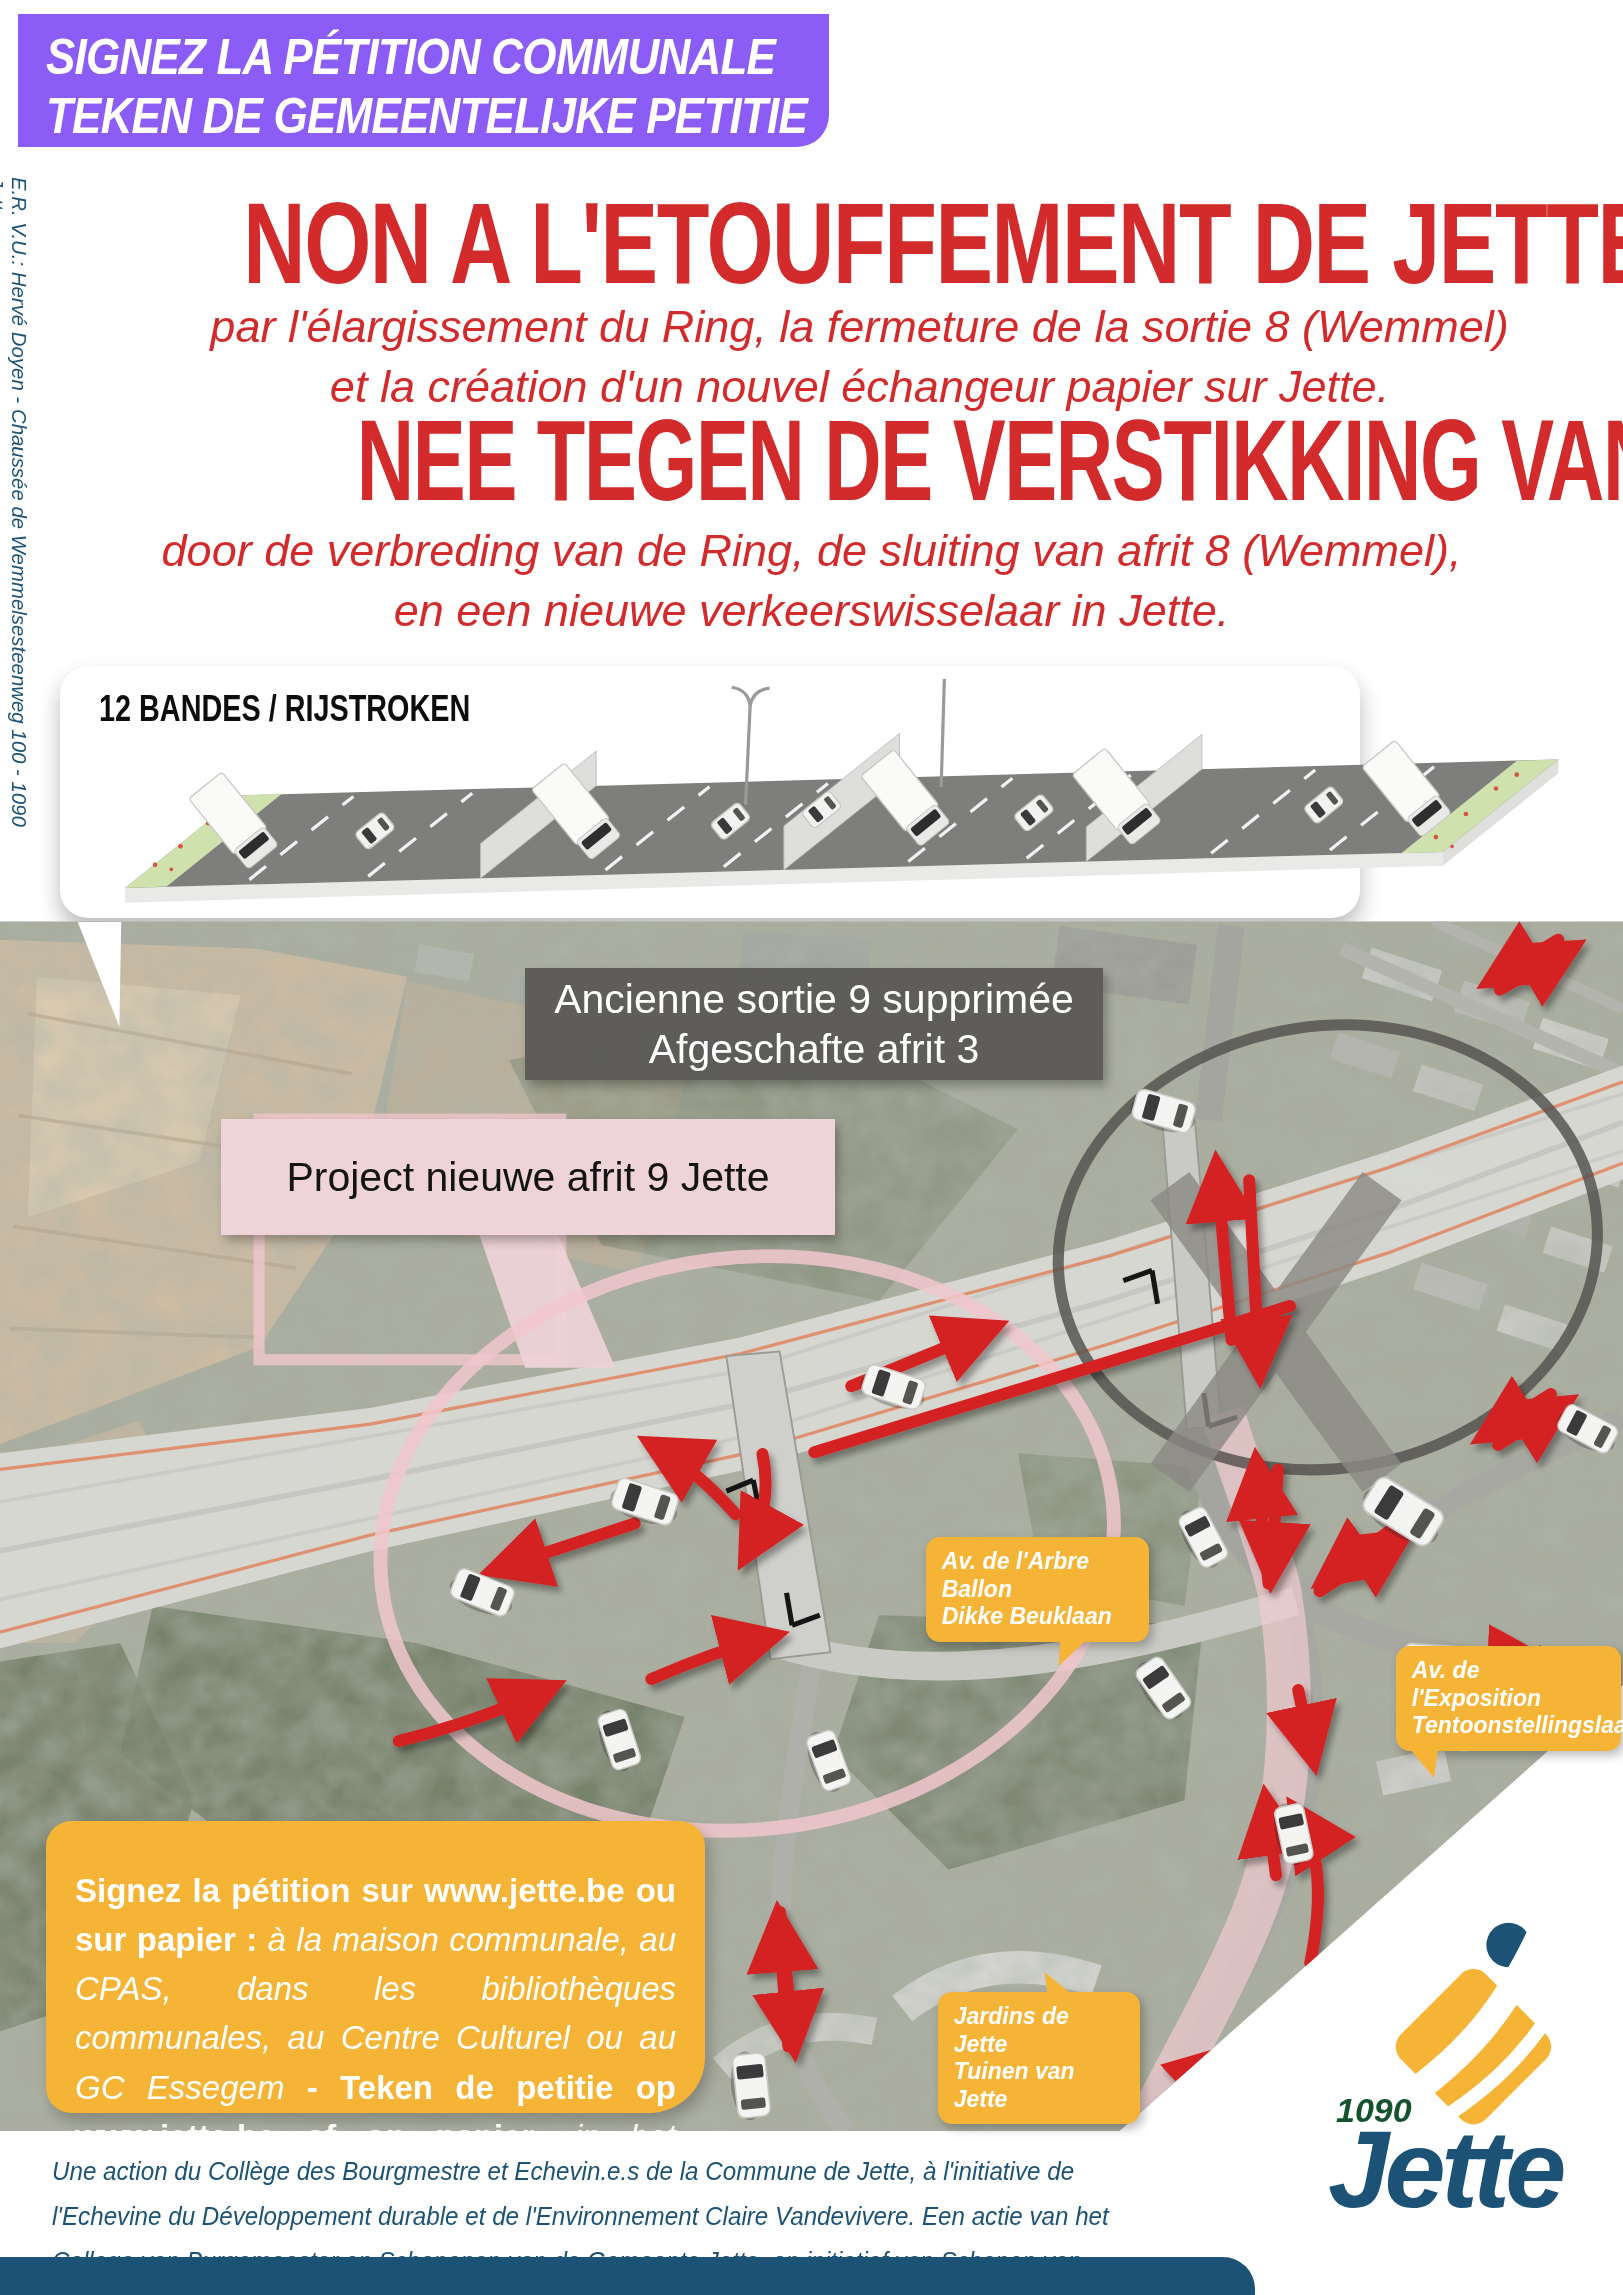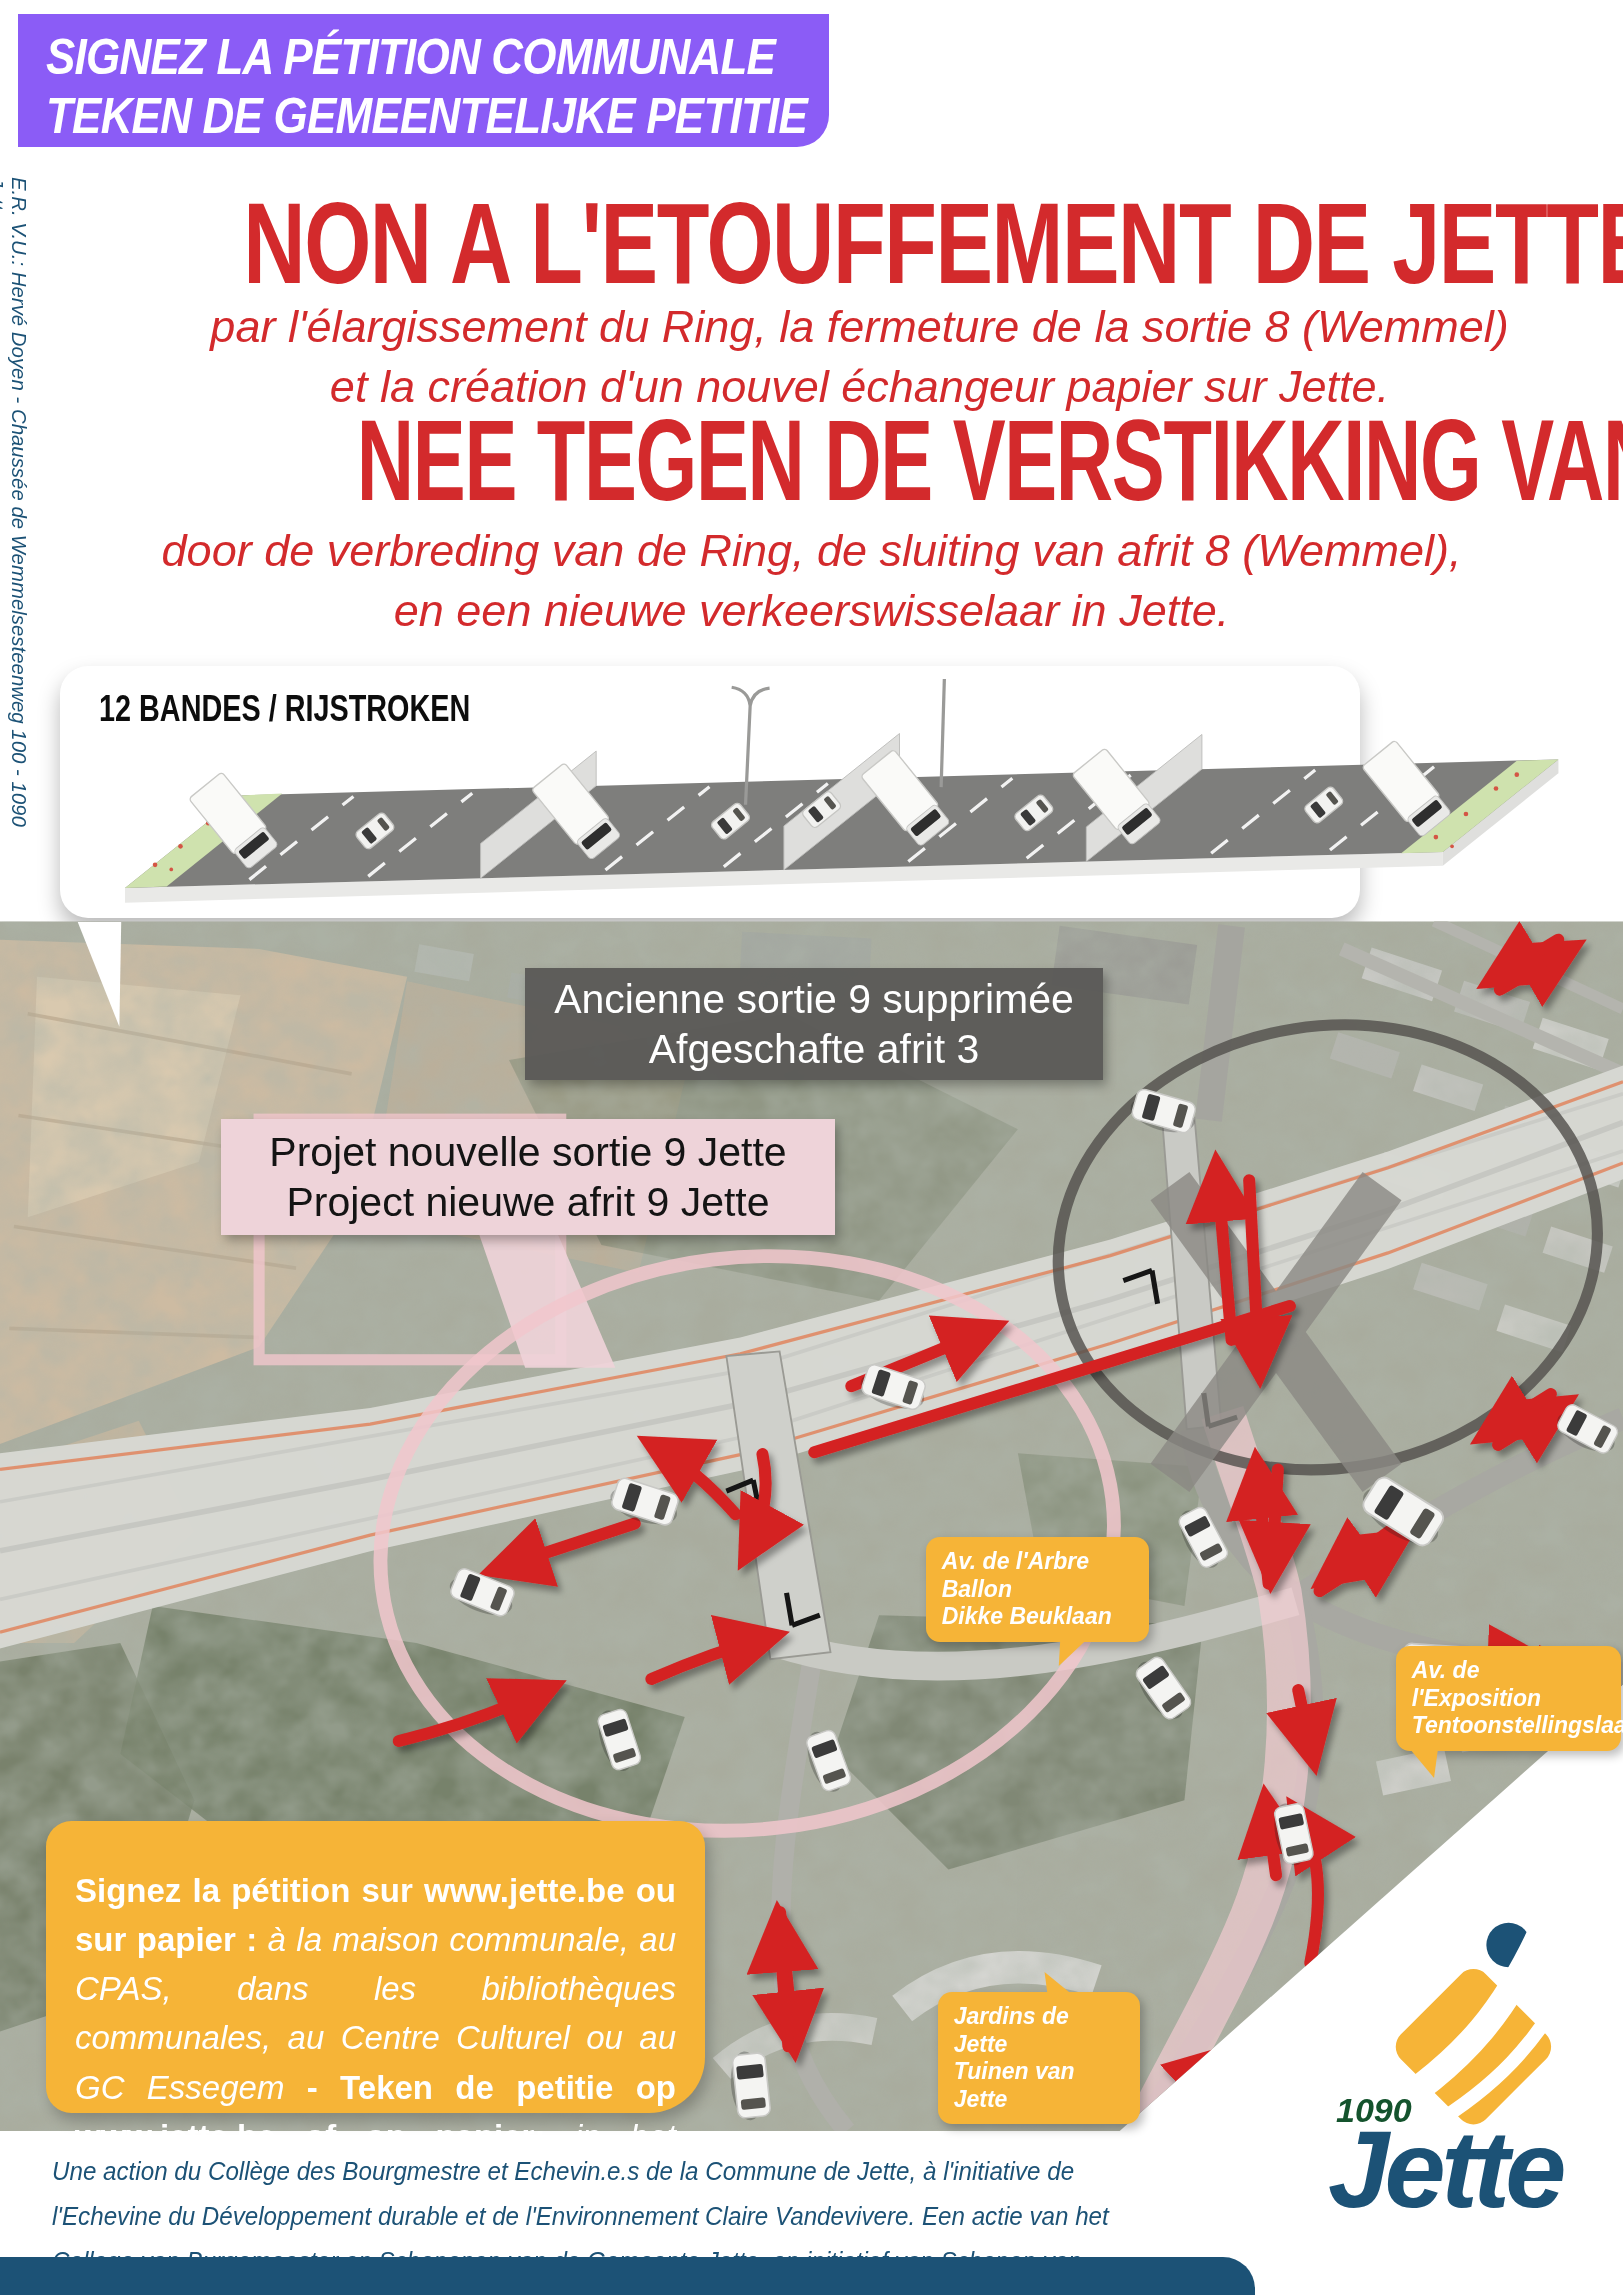--- a/index.html
+++ b/index.html
@@ -364,21 +364,20 @@
     <polygon points="168,2 262,2 258,228" fill="#ffffff"></polygon>
   </g>
 </svg>
 </div>
 
 <div class="abs maplabel lbl-dark">
   <span class="l1">Ancienne sortie 9 supprimée</span>
   <span class="l2">Afgeschafte afrit 3</span>
 </div>
 <div class="abs maplabel lbl-pink">
-  <span class="l1">Projet nouvelle sortie 9 Jette</span>
   <span class="l2">Project nieuwe afrit 9 Jette</span>
 </div>
 
 <div class="bubble b1">
   <span class="l1">Av. de l'Arbre Ballon</span>
   <span class="l2">Dikke Beuklaan</span>
 </div>
 <div class="bubble b2">
   <span class="l1">Av. de l'Exposition</span>
   <span class="l2">Tentoonstellingslaan</span>

